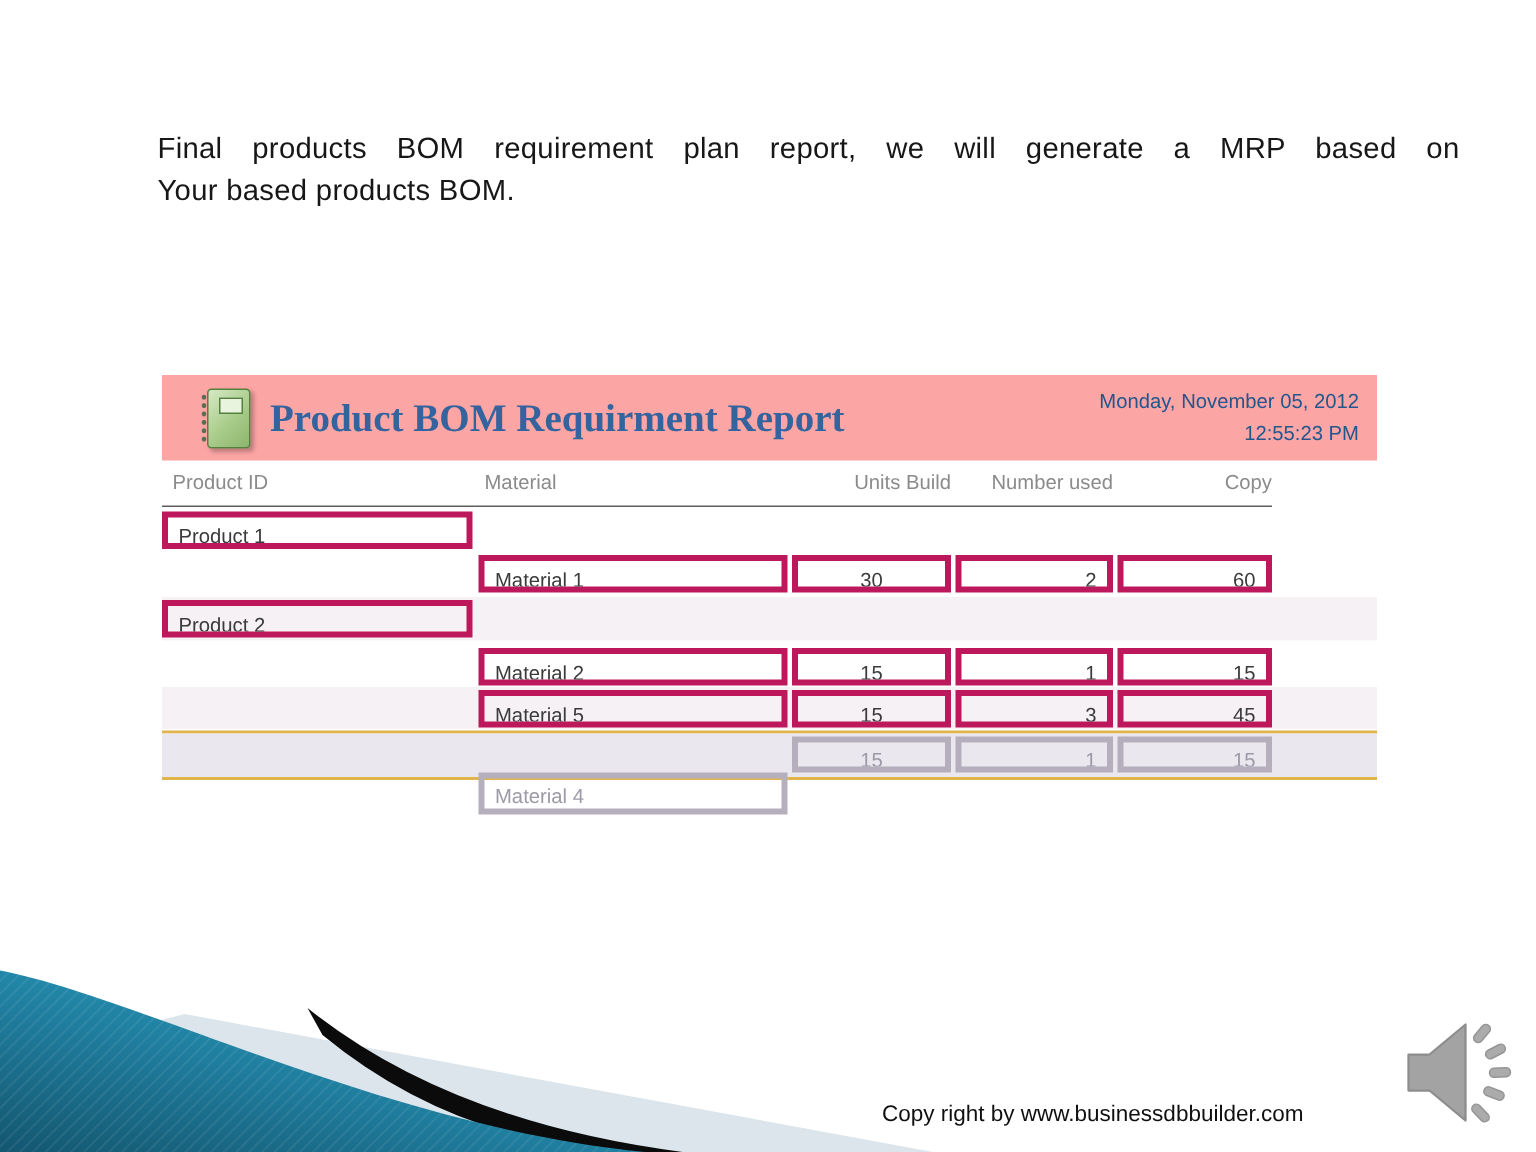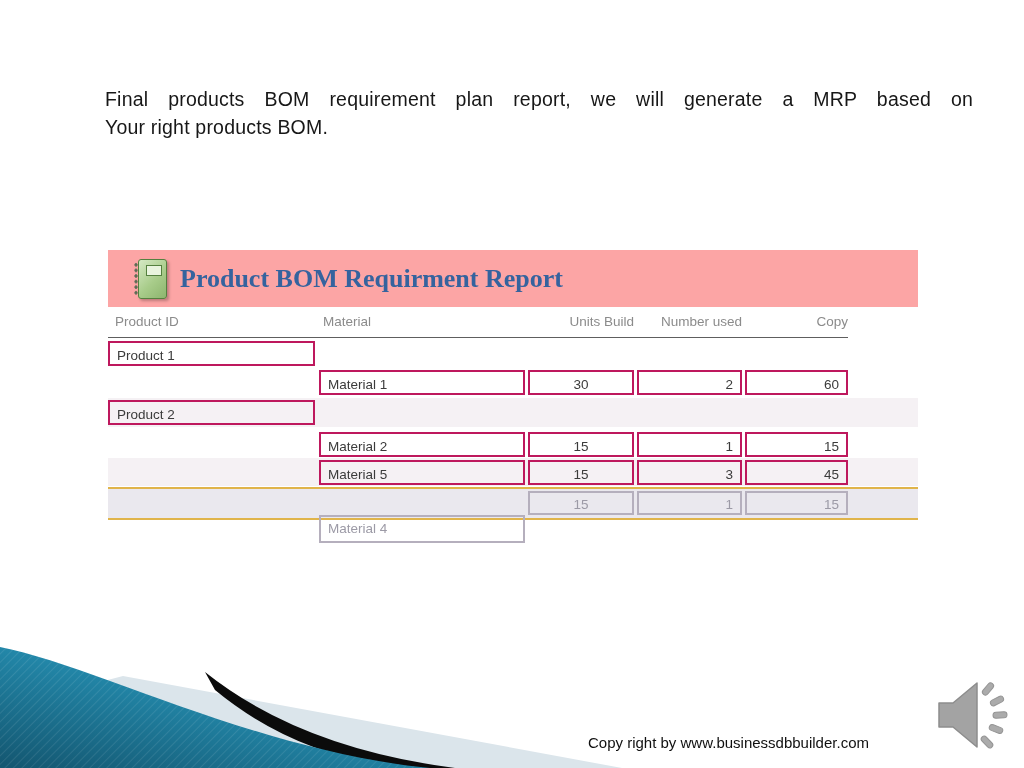--- a/index.html
+++ b/index.html
@@ -37,21 +37,21 @@
   .ch-total{left:637px; width:103px; text-align:right; padding-right:9px;}
   .hdr-rule{position:absolute; left:0; top:89px; width:740px; height:1px; background:#5e5e5e;}
 
   
   .band{position:absolute; left:0; width:810px;}
   .band-pink{background:#f5f1f4;}
   .band-dim{background:#eae8ee;}
   .amber-line{position:absolute; left:0; width:810px; height:2px; background:#e0b44a;}
 
   
-  .cell{position:absolute; height:25px; line-height:25px; border:2px solid #be185d; background:transparent;
+  .cell{position:absolute; height:25px; line-height:25px; border:4px solid #be185d; background:transparent;
         font-size:13.5px; color:#3b3b3b; padding:0 7px; box-sizing:border-box; overflow:hidden;}
   .cell.white{background:#ffffff;}
   .c-product{left:0; width:207px;}
   .c-material{left:211px; width:206px;}
   .c-units{left:420px; width:106px; text-align:center;}
   .c-number{left:529px; width:105px; text-align:right;}
   .c-total{left:637px; width:103px; text-align:right;}
   .dim .cell{border-color:#b5afbd; color:#9c9aa6; background:transparent;}
 
   
@@ -76,33 +76,37 @@
       </pattern>
     </defs>
     <path d="M123,676 L622,768 L0,768 L0,708 Z" fill="#dbe5eb"></path>
     <path d="M205,672 Q300,748 455,768 L413,768 Q300,760 215,690 Z" fill="#0b0b0b"></path>
     <path d="M0,647 C90,664 260,752 430,768 L0,768 Z" fill="url(#tealGrad)"></path>
     <path d="M0,647 C90,664 260,752 430,768 L0,768 Z" fill="url(#hatch)"></path>
   </svg>
 
   <p class="heading">
     <span class="l1">Final products BOM requirement plan report, we will generate a MRP based on</span>
-    <span class="l2">Your right products BOM.</span>
+    <span class="l2">Your based products BOM.</span>
   </p>
 
   <div class="report">
 
     <div class="rpt-header">
       <div class="notebook">
         <div class="nb-body">
           <div class="nb-page"></div>
         </div>
         <div class="nb-spiral"></div>
       </div>
       <div class="rpt-title">Product BOM Requirment Report</div>
+      <div class="rpt-datetime">
+        <div>Monday, November 05, 2012</div>
+        <div>12:55:23 PM</div>
+      </div>
     </div>
 
     <div class="col-hdr ch-product">Product ID</div>
     <div class="col-hdr ch-material">Material</div>
     <div class="col-hdr ch-units">Units Build</div>
     <div class="col-hdr ch-number">Number used</div>
     <div class="col-hdr ch-total">Copy</div>
     <div class="hdr-rule"></div>
 
     <div class="band band-pink" style="top:150px; height:29px;"></div>

